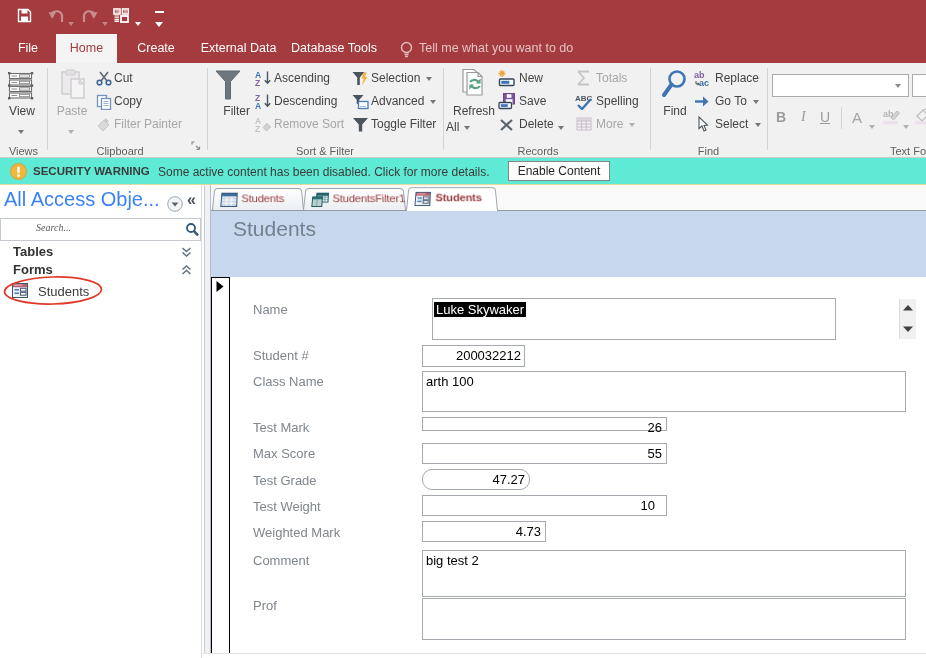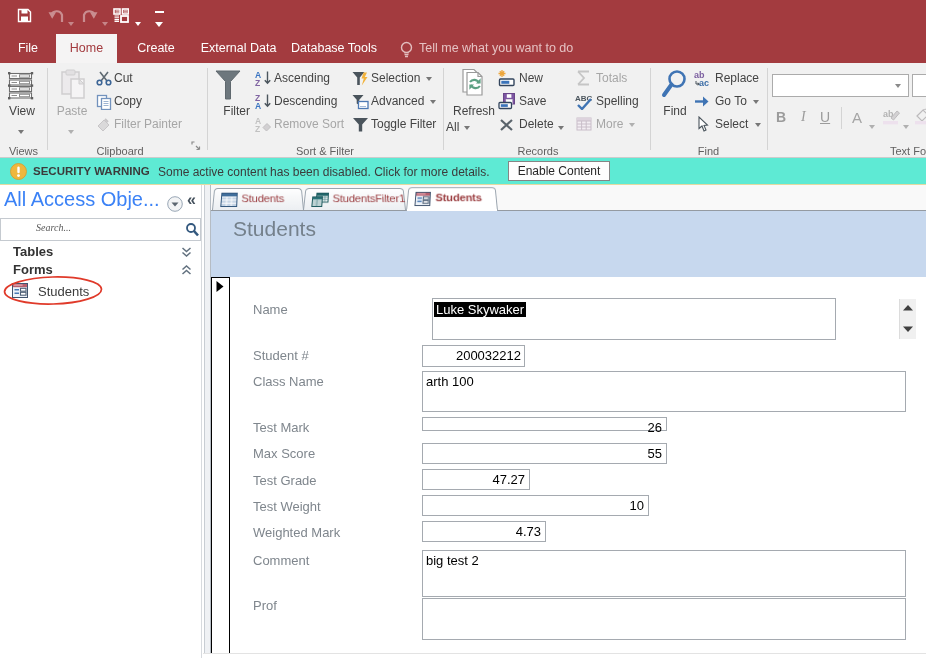--- a/index.html
+++ b/index.html
@@ -426,18 +426,18 @@
       </svg>
       <svg class="abs" style="left:3px;top:27px" width="10" height="6" viewBox="0 0 10 6">
         <path d="M0 0.5 L5 6 L10 0.5 Z" fill="#404040"></path>
       </svg>
     </div>
   </div>
   <div class="fbox num" style="left:422px;top:345px;width:103px;height:22px;line-height:20px;padding-right:3px;">200032212</div>
   <div class="fbox" style="left:422px;top:371px;width:484px;height:41px;padding:2px 0 0 3px;">arth 100</div>
   <div class="fbox num" style="left:422px;top:417px;width:245px;height:14px;line-height:19px;padding-right:4px;">26</div>
   <div class="fbox num" style="left:422px;top:443px;width:245px;height:21px;line-height:19px;padding-right:4px;">55</div>
-  <div class="fbox num" style="left:422px;top:469px;width:108px;height:21px;line-height:19px;padding-right:4px;">47.27</div>
-  <div class="fbox num" style="left:422px;top:495px;width:227px;height:21px;line-height:19px;padding-right:4px;">10</div>
+  <div class="fbox num" style="left:422px;top:469px;width:108px;height:21px;line-height:19px;padding-right:4px;border-radius:10px;">47.27</div>
+  <div class="fbox num" style="left:422px;top:495px;width:245px;height:21px;line-height:19px;padding-right:11px;">10</div>
   <div class="fbox num" style="left:422px;top:521px;width:124px;height:21px;line-height:19px;padding-right:4px;">4.73</div>
   <div class="fbox" style="left:422px;top:550px;width:484px;height:47px;padding:2px 0 0 3px;">big test 2</div>
   <div class="fbox" style="left:422px;top:598px;width:484px;height:42px;"></div>
   <div class="abs" style="left:203px;top:653px;width:723px;height:1px;background:#e3e3e3;"></div>
 
 </body></html>

